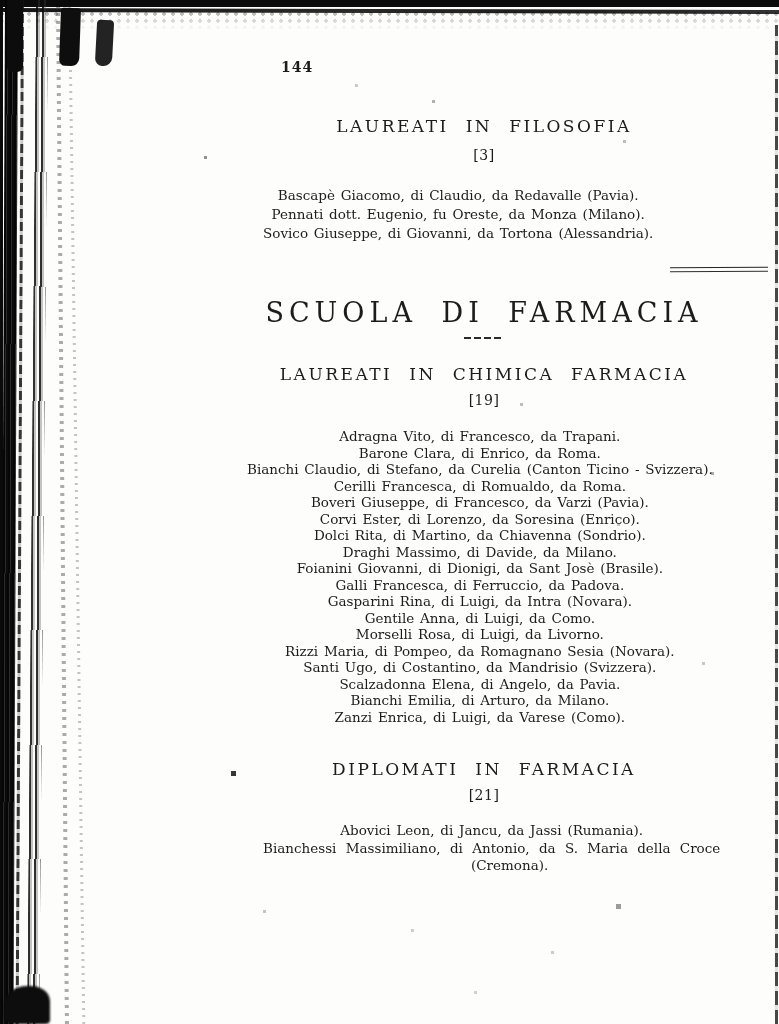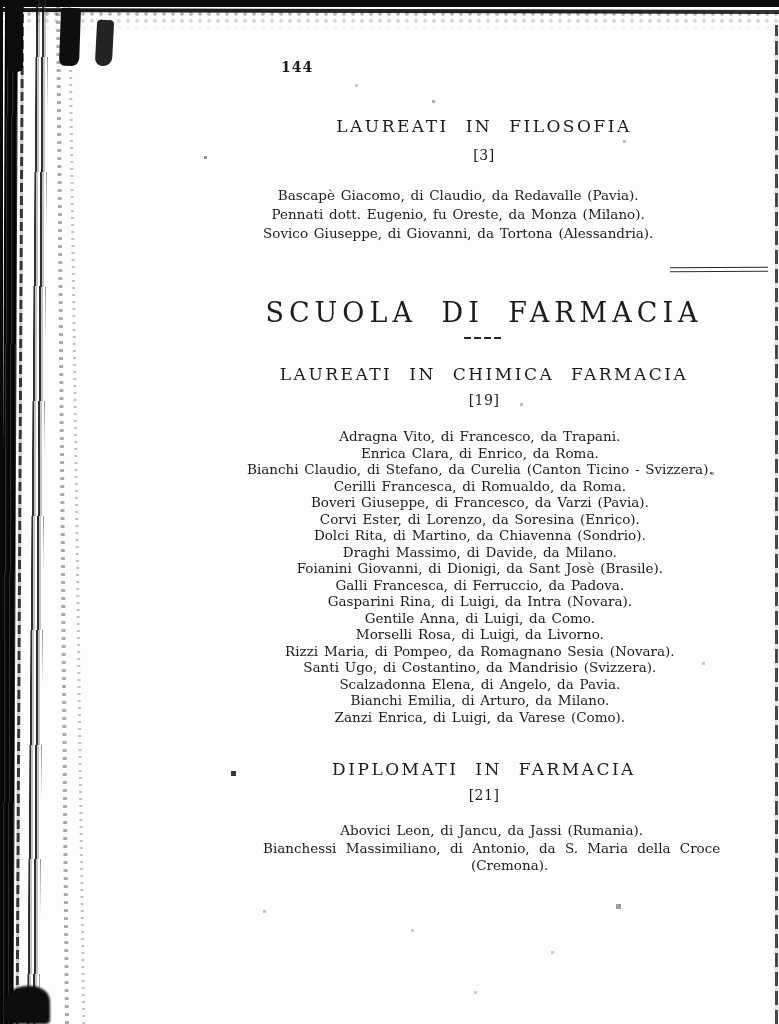--- a/index.html
+++ b/index.html
@@ -167,21 +167,21 @@
   </div>
 
   <div class="entry-list list-filosofia">
       <div class="entry">Bascapè Giacomo, di Claudio, da Redavalle (Pavia).</div>
       <div class="entry">Pennati dott. Eugenio, fu Oreste, da Monza (Milano).</div>
       <div class="entry">Sovico Giuseppe, di Giovanni, da Tortona (Alessandria).</div>
     </div>
 
   <div class="entry-list list-chimica">
       <div class="entry">Adragna Vito, di Francesco, da Trapani.</div>
-      <div class="entry">Enrica Clara, di Enrico, da Roma.</div>
+      <div class="entry">Barone Clara, di Enrico, da Roma.</div>
       <div class="entry">Bianchi Claudio, di Stefano, da Curelia (Canton Ticino - Svizzera).</div>
       <div class="entry">Cerilli Francesca, di Romualdo, da Roma.</div>
       <div class="entry">Boveri Giuseppe, di Francesco, da Varzi (Pavia).</div>
       <div class="entry">Corvi Ester, di Lorenzo, da Soresina (Enrico).</div>
       <div class="entry">Dolci Rita, di Martino, da Chiavenna (Sondrio).</div>
       <div class="entry">Draghi Massimo, di Davide, da Milano.</div>
       <div class="entry">Foianini Giovanni, di Dionigi, da Sant Josè (Brasile).</div>
       <div class="entry">Galli Francesca, di Ferruccio, da Padova.</div>
       <div class="entry">Gasparini Rina, di Luigi, da Intra (Novara).</div>
       <div class="entry">Gentile Anna, di Luigi, da Como.</div>

